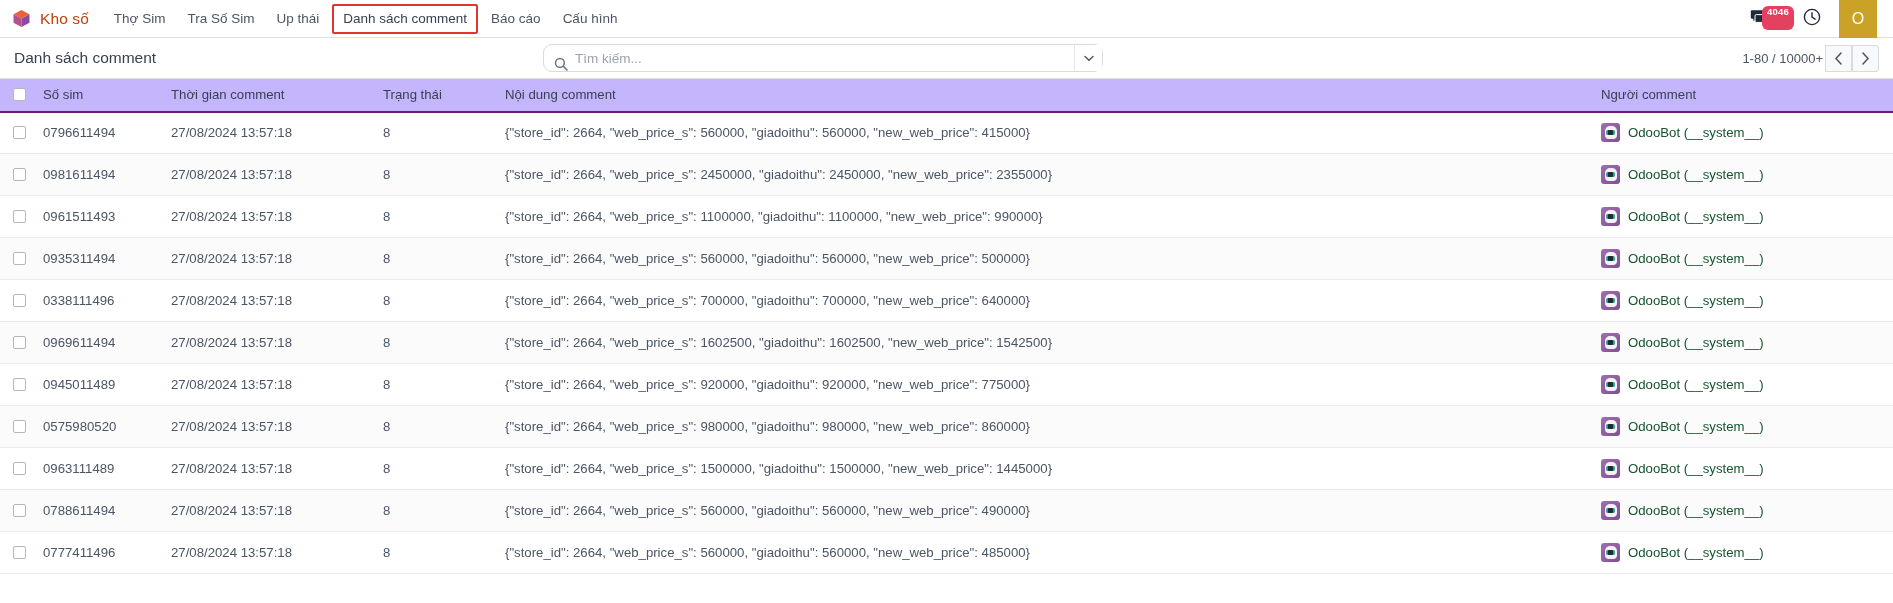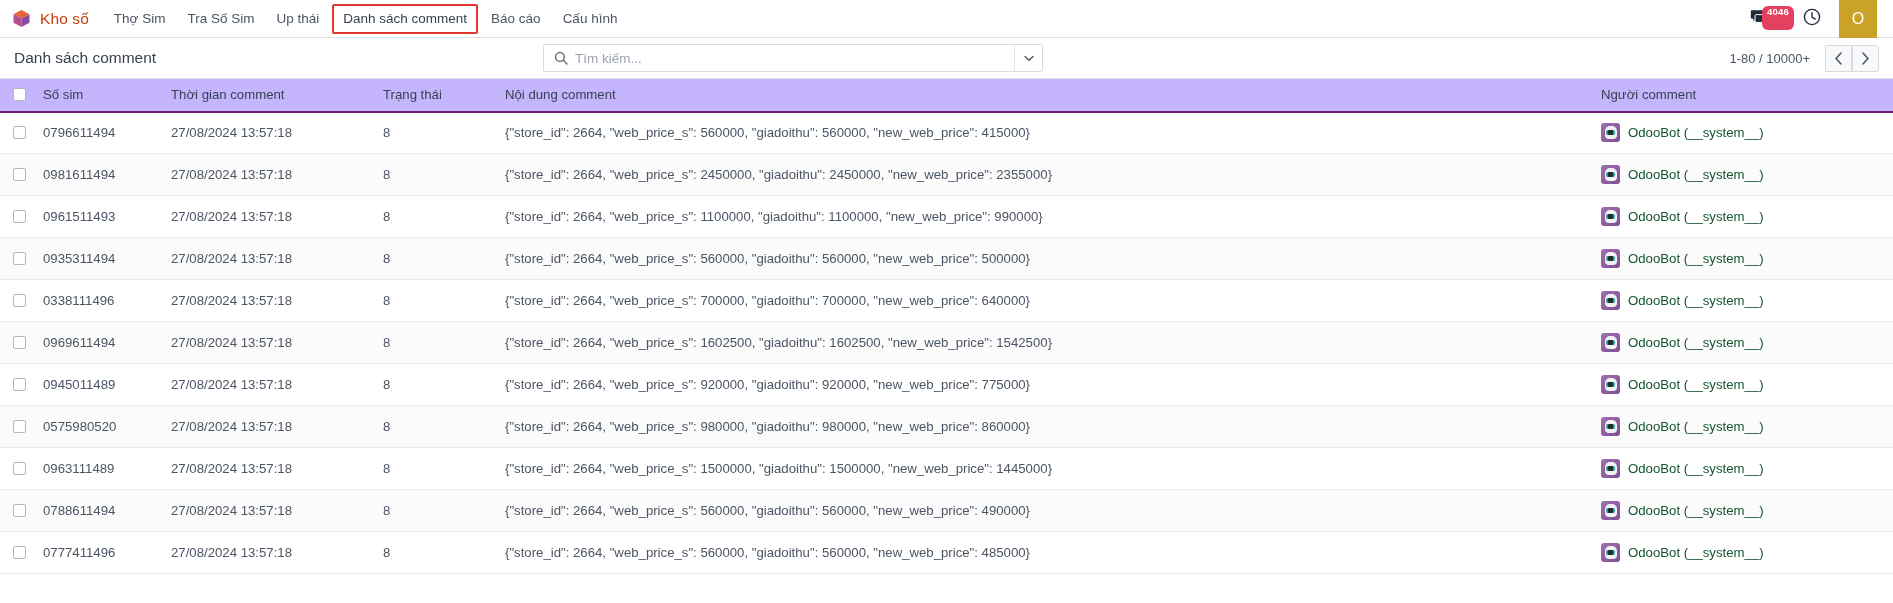--- a/index.html
+++ b/index.html
@@ -112,26 +112,26 @@
     position: relative;
   }
   .view-title {
     font-size: 15.5px;
     color: #374151;
     white-space: nowrap;
   }
   .search-wrap {
     position: absolute;
     left: 543px;
-    width: 500px;
+    width: 560px;
     height: 28px;
     display: flex;
-    align-items: center;
+    align-items: flex-end;
     border: 1px solid #d8dadd;
-    border-radius: 2px;
+    border-radius: 9px;
     background: #fff;
   }
   .search-ico {
     padding: 0 7px 0 10px;
     display: flex;
     align-items: center;
   }
   .search-input {
     flex: 1;
     border: none;
@@ -155,21 +155,21 @@
   }
   .pager {
     margin-left: auto;
     display: flex;
     align-items: center;
     gap: 0;
   }
   .pager-count {
     font-size: 13px;
     color: #4b5563;
-    margin-right: 15px;
+    margin-right: 2px;
     white-space: nowrap;
   }
   .pager-btn {
     width: 27px;
     height: 27px;
     border: 1px solid #d8dadd;
     background: #f8f9fa;
     display: flex;
     align-items: center;
     justify-content: center;

